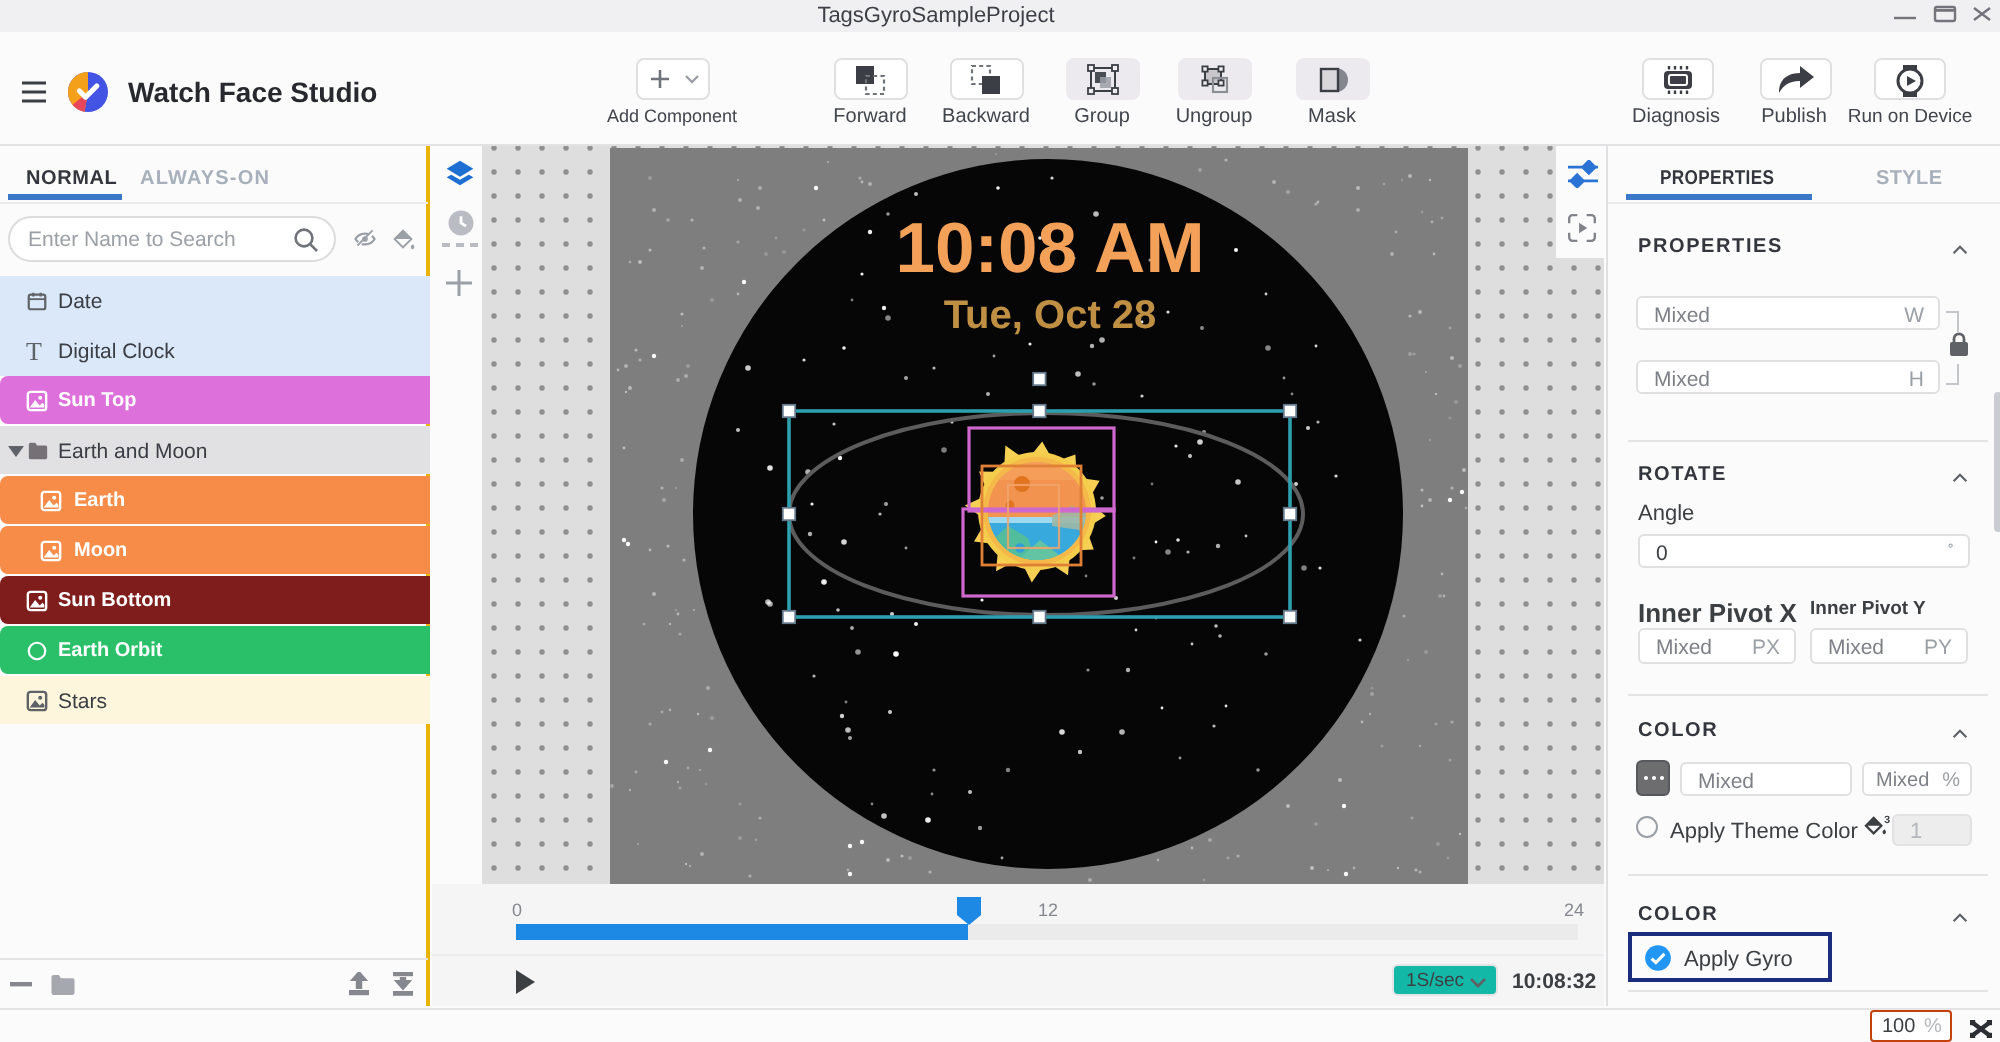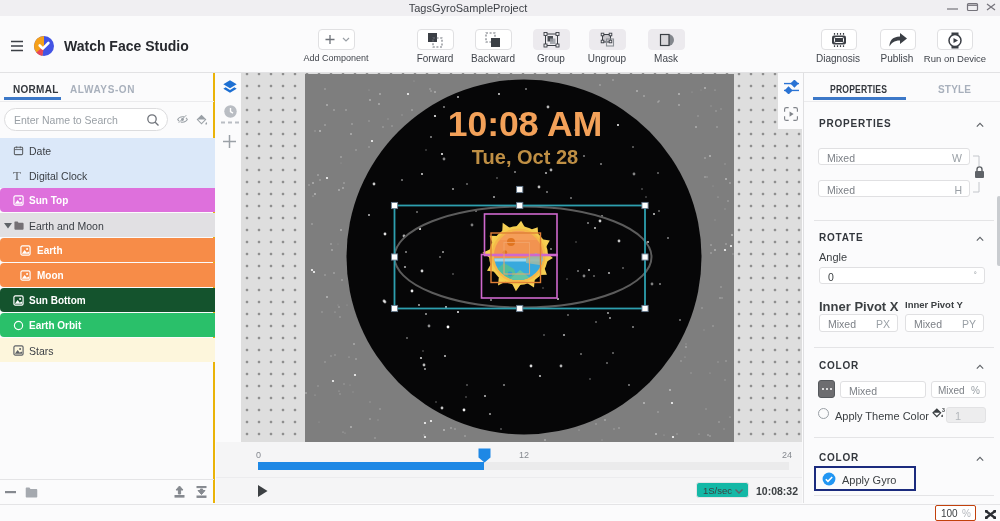--- a/index.html
+++ b/index.html
@@ -215,21 +215,21 @@
     <div class="txt" style="left:29px">Earth and Moon</div>
   </div>
   <div class="row rowc" style="top:190px;background:#f78c48">
     <svg class="abs" style="left:20px;top:7px" width="11" height="11" viewBox="0 0 24 24">
         <rect x="2" y="2" width="20" height="20" rx="3" fill="none" stroke="#fff" stroke-width="2.6"></rect>
         <circle cx="15.5" cy="8.5" r="2.2" fill="#fff"></circle>
         <path d="M4 19 L10 11 L15 17 L18 14 L20 16 L20 19 Z" fill="#fff"></path>
       </svg>
     <div class="txt" style="left:37px">Moon</div>
   </div>
-  <div class="row rowc" style="top:215px;background:#14532d">
+  <div class="row rowc" style="top:215px;background:#7f1d1d">
     <svg class="abs" style="left:13px;top:7px" width="11" height="11" viewBox="0 0 24 24">
         <rect x="2" y="2" width="20" height="20" rx="3" fill="none" stroke="#fff" stroke-width="2.6"></rect>
         <circle cx="15.5" cy="8.5" r="2.2" fill="#fff"></circle>
         <path d="M4 19 L10 11 L15 17 L18 14 L20 16 L20 19 Z" fill="#fff"></path>
       </svg>
     <div class="txt" style="left:29px">Sun Bottom</div>
   </div>
   <div class="row rowc" style="top:240px;background:#2ac06a">
     <svg class="abs" style="left:13px;top:7px" width="11" height="11" viewBox="0 0 24 24">
         <circle cx="12" cy="12" r="9" fill="none" stroke="#fff" stroke-width="2.4"></circle>

